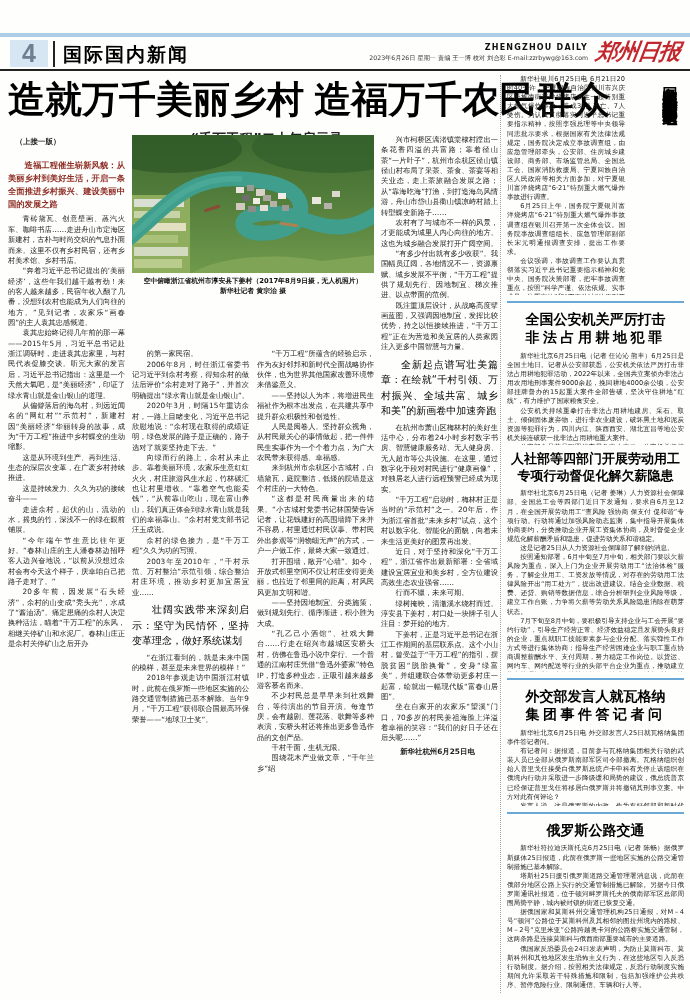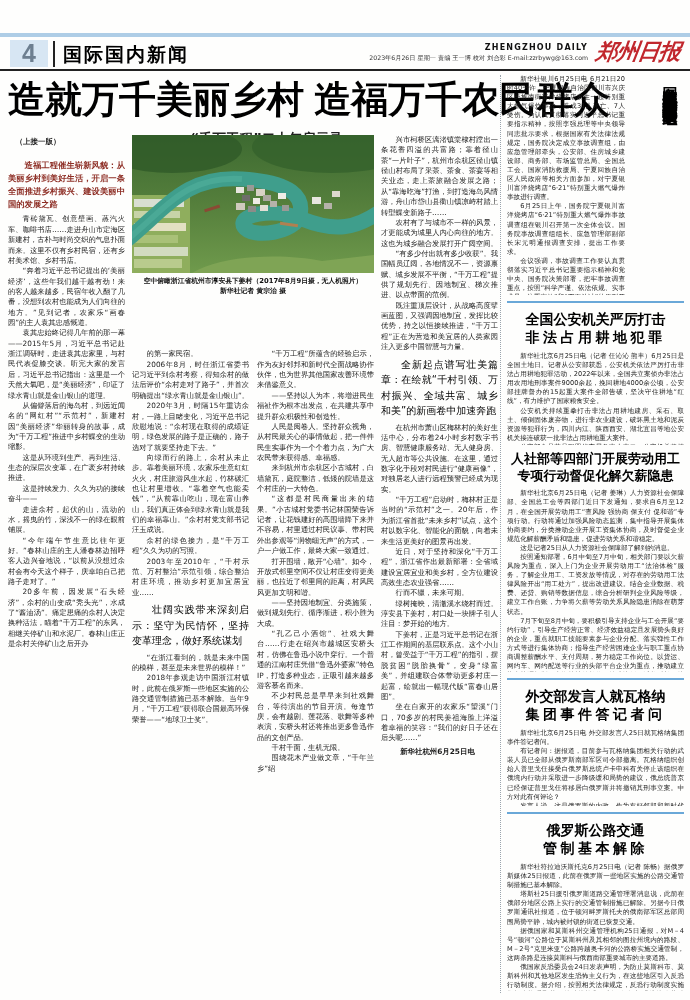--- a/index.html
+++ b/index.html
@@ -260,21 +260,20 @@
           <p class="rp">有记者问：据报道，目前参与瓦格纳集团相关行动的武装人员已全部从俄罗斯南部军区司令部撤离。瓦格纳组织创始人普里戈任接受白俄罗斯总统卢卡申科有关停止该组织在俄境内行动并采取进一步降级缓和局势的建议，俄总统普京已经保证普里戈任将移居白俄罗斯并将撤销其刑事立案。中方对此有何评论？</p>
           <p class="rp">发言人说，这是俄罗斯的内政。作为友好邻邦和新时代全面战略协作伙伴，中方支持俄罗斯维护国家稳定、实现发展繁荣。</p>
         </div>
     </div>
 
     <div class="sep" id="sep3"></div>
 
     <div class="r-art" id="r5">
       <div class="r-head">
         <div>俄罗斯公路交通</div>
-        <div class="spread">管制基本解除</div>
       </div>
       <div>
           <p class="rp">新华社符拉迪沃斯托克6月25日电（记者 陈畅）据俄罗斯媒体25日报道，此前在俄罗斯一些地区实施的公路交通管制措施已基本解除。</p>
           <p class="rp">塔斯社25日援引俄罗斯道路交通管理署消息说，此前在俄部分地区公路上实行的交通管制措施已解除。另据今日俄罗斯通讯社报道，位于顿河畔罗斯托夫的俄南部军区总部周围局势平静，城内被封锁的街道已恢复交通。</p>
           <p class="rp">据俄国家和莫斯科州交通管理机构25日通报，对M－4号“顿河”公路位于莫斯科州及其相邻的图拉州境内的路段、M－2号“克里米亚”公路跨越奥卡河的公路桥实施交通管制，这两条路是连接莫斯科与俄西南部重要城市的主要道路。</p>
           <p class="rp">俄国家反恐委员会24日发表声明，为防止莫斯科市、莫斯科州和其他地区发生恐怖主义行为，在这些地区引入反恐行动制度。据介绍，按照相关法律规定，反恐行动制度实施期间允许采取若干特殊措施和限制，包括加强维护公共秩序、暂停危险行业、限制通信、车辆和行人等。</p>
         </div>
     </div>
 
   </div>

